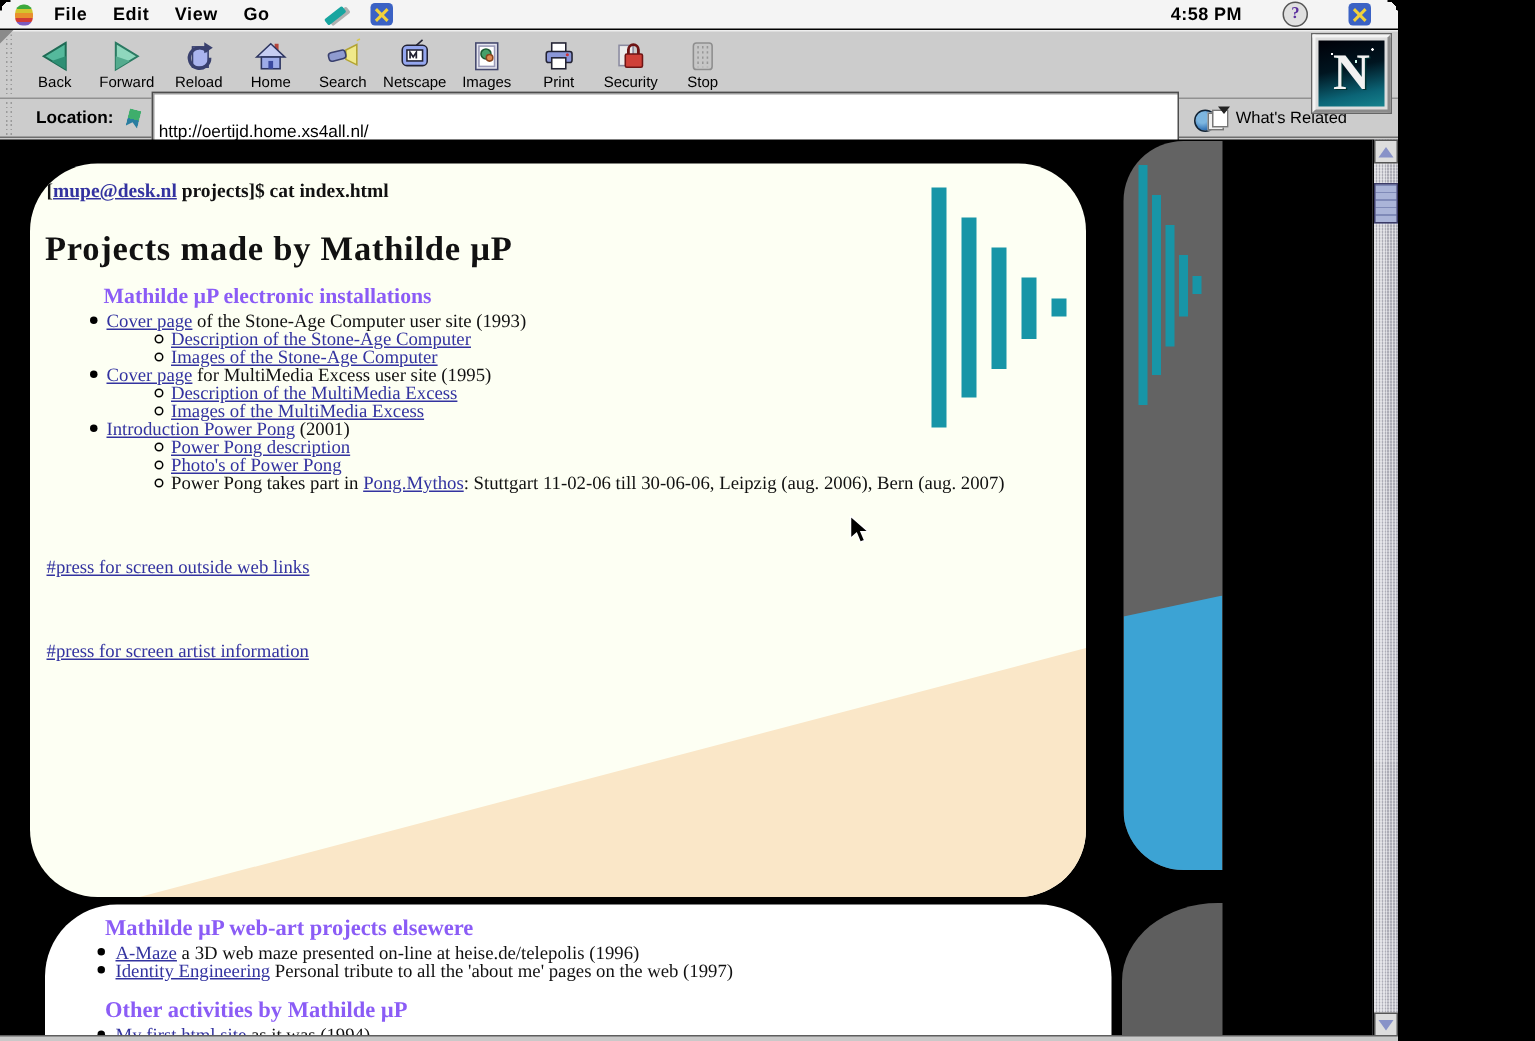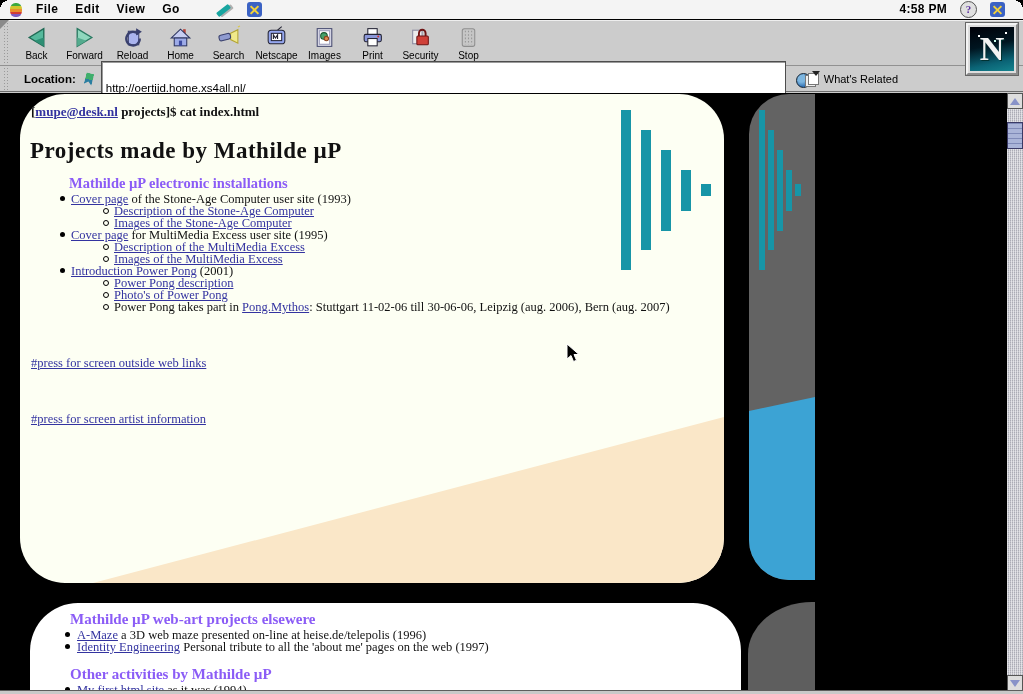--- a/index.html
+++ b/index.html
@@ -1,35 +1,35 @@
 <!DOCTYPE html>
 <html><head>
 <meta charset="utf-8">
 <style>
   html,body{margin:0;padding:0;background:#000;}
-  .screen{position:relative;width:1023px;height:694px;overflow:hidden;background:#000;
+  .screen{position:relative;width:932px;height:694px;overflow:hidden;background:#000;
           font-family:"Liberation Sans",sans-serif;-webkit-font-smoothing:none;}
 
   
   .menubar{position:absolute;top:0;left:0;right:0;height:19px;background:#f4f4f4;
            border-bottom:1px solid #000;display:flex;align-items:center;z-index:30;}
   .corner{position:absolute;top:0;width:7px;height:7px;z-index:40;}
   .corner.tl{left:0;background:radial-gradient(circle at 100% 100%, transparent 0 6px, #000 6px);}
   .corner.tr{right:0;background:radial-gradient(circle at 0 100%, transparent 0 6px, #000 6px);}
   .apple{width:12px;height:14px;margin:0 14px 0 10px;border-radius:45% 45% 42% 42%;
          background:linear-gradient(180deg,#3da93d 0 22%,#d3c52e 22% 42%,#e8902c 42% 62%,#d23c35 62% 82%,#7b5bbf 82% 100%);}
   .menu-item{font:bold 12px/19px "Liberation Sans",sans-serif;letter-spacing:.4px;color:#000;margin-right:17px;}
   .pencil-wrap{width:18px;height:16px;position:relative;margin:0 14px 0 18px;}
   .pencil{position:absolute;left:1px;top:6px;width:15px;height:5px;background:#18a5a0;
           transform:rotate(-38deg);border-radius:1px;box-shadow:2px 2px 0 rgba(120,120,120,.55);}
   .star-badge{width:15px;height:15px;border-radius:3px;background:#3b62c4;position:relative;margin-right:8px;}
   .star-badge:before{content:"";position:absolute;left:2px;top:6.5px;width:11px;height:2px;background:#f2d23a;
         box-shadow:0 0 0 0 #f2d23a;transform:rotate(45deg);}
   .star-badge:after{content:"";position:absolute;left:2px;top:6.5px;width:11px;height:2px;background:#f2d23a;transform:rotate(-45deg);}
-  .mb-right{margin-left:auto;display:flex;align-items:center;gap:13px;padding-right:10px;}
+  .mb-right{margin-left:auto;display:flex;align-items:center;gap:27px;padding-right:10px;}
   .clock{font:bold 12px/19px "Liberation Sans",sans-serif;letter-spacing:.3px;}
   .help-badge{width:15px;height:15px;border-radius:50%;background:#e0e0e0;border:1px solid #555;
               font:bold 11px/15px "Liberation Serif",serif;color:#5b2f9e;text-align:center;}
 
   
   .window{position:absolute;top:20px;left:0;right:0;bottom:0;background:#ccc;}
   .collapse-tab{position:absolute;left:0;top:0;width:0;height:0;z-index:6;
                 border-left:9px solid #8a8a8a;border-bottom:9px solid transparent;}
   .toolbar{position:absolute;top:0;left:0;right:0;height:46px;background:#ccc;
            border-top:1px solid #eee;border-bottom:1px solid #919191;
@@ -71,21 +71,21 @@
       radial-gradient(circle at 36px 6px,#fff 0 .8px,transparent 1px),
       radial-gradient(circle at 25px 14px,#cfe 0 .8px,transparent 1px),
       linear-gradient(168deg,#000008 0%,#001520 42%,#0b6476 78%,#15838e 100%);}
   .nlogo .nletter{position:absolute;inset:0;font:bold 34px/48px "Liberation Serif",serif;
                   color:#f2f2f2;text-align:center;text-shadow:1px 1px 0 #033;}
 
   
   .content{position:absolute;top:73px;left:0;right:0;bottom:3px;background:#000;overflow:hidden;}
   .bottomedge{position:absolute;left:0;right:0;bottom:0;height:3px;background:#c9c9c9;border-top:1px solid #5e5e5e;}
 
-  .card1{position:absolute;left:20px;top:1px;width:704px;height:489px;border-radius:45px;
+  .card1{position:absolute;left:20px;top:16px;width:704px;height:489px;border-radius:45px;
          background:#fdfff3;overflow:hidden;}
   .peach{position:absolute;inset:0;background:#fae7c8;
          clip-path:polygon(704px 323px,704px 489px,73px 489px);}
   .eq{position:absolute;display:flex;align-items:center;}
   .eq.big{left:601px;top:16px;height:160px;gap:10px;}
   .eq.big .bar{width:10px;background:#1795a7;}
   .eq.small{left:10px;top:16px;height:160px;gap:3px;}
   .eq.small .bar{width:6px;background:#1795a7;}
   .h1{margin:20px 0 0 10px;font:bold 23px/24px "Liberation Serif",serif;letter-spacing:.5px;color:#111;}
   .term{margin:11px 0 0 11px;font:bold 13px/14px "Liberation Serif",serif;color:#111;position:relative;z-index:2;}

